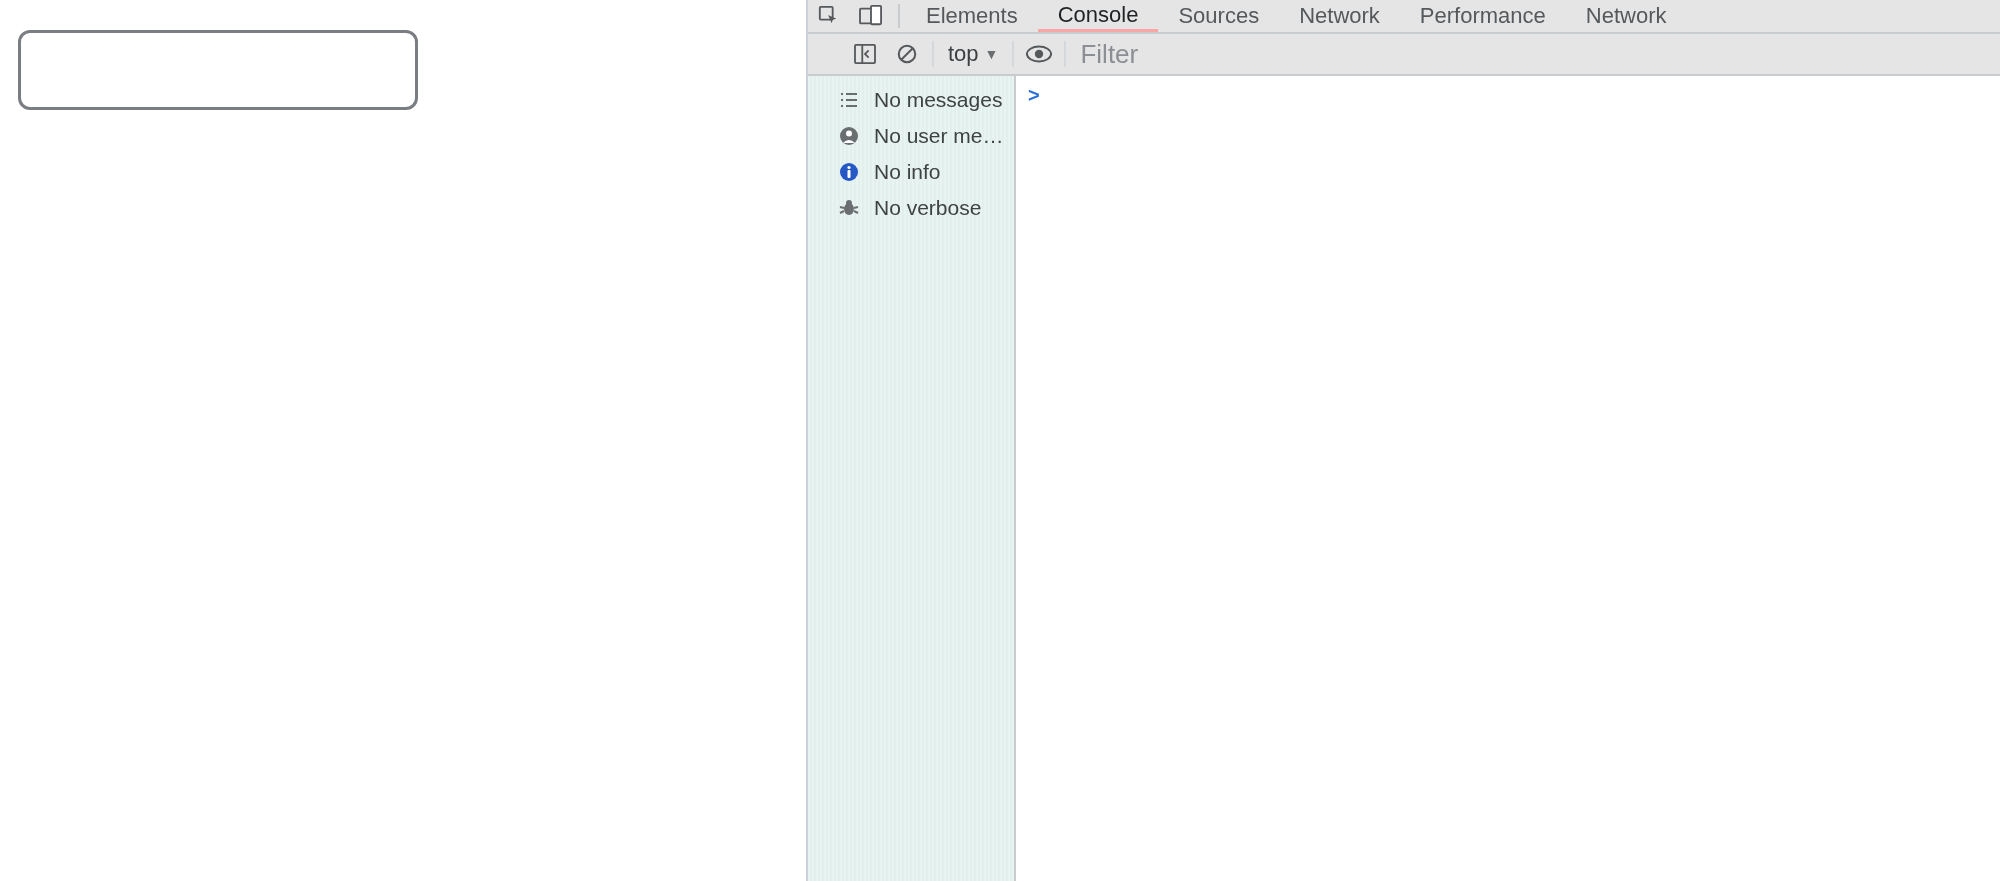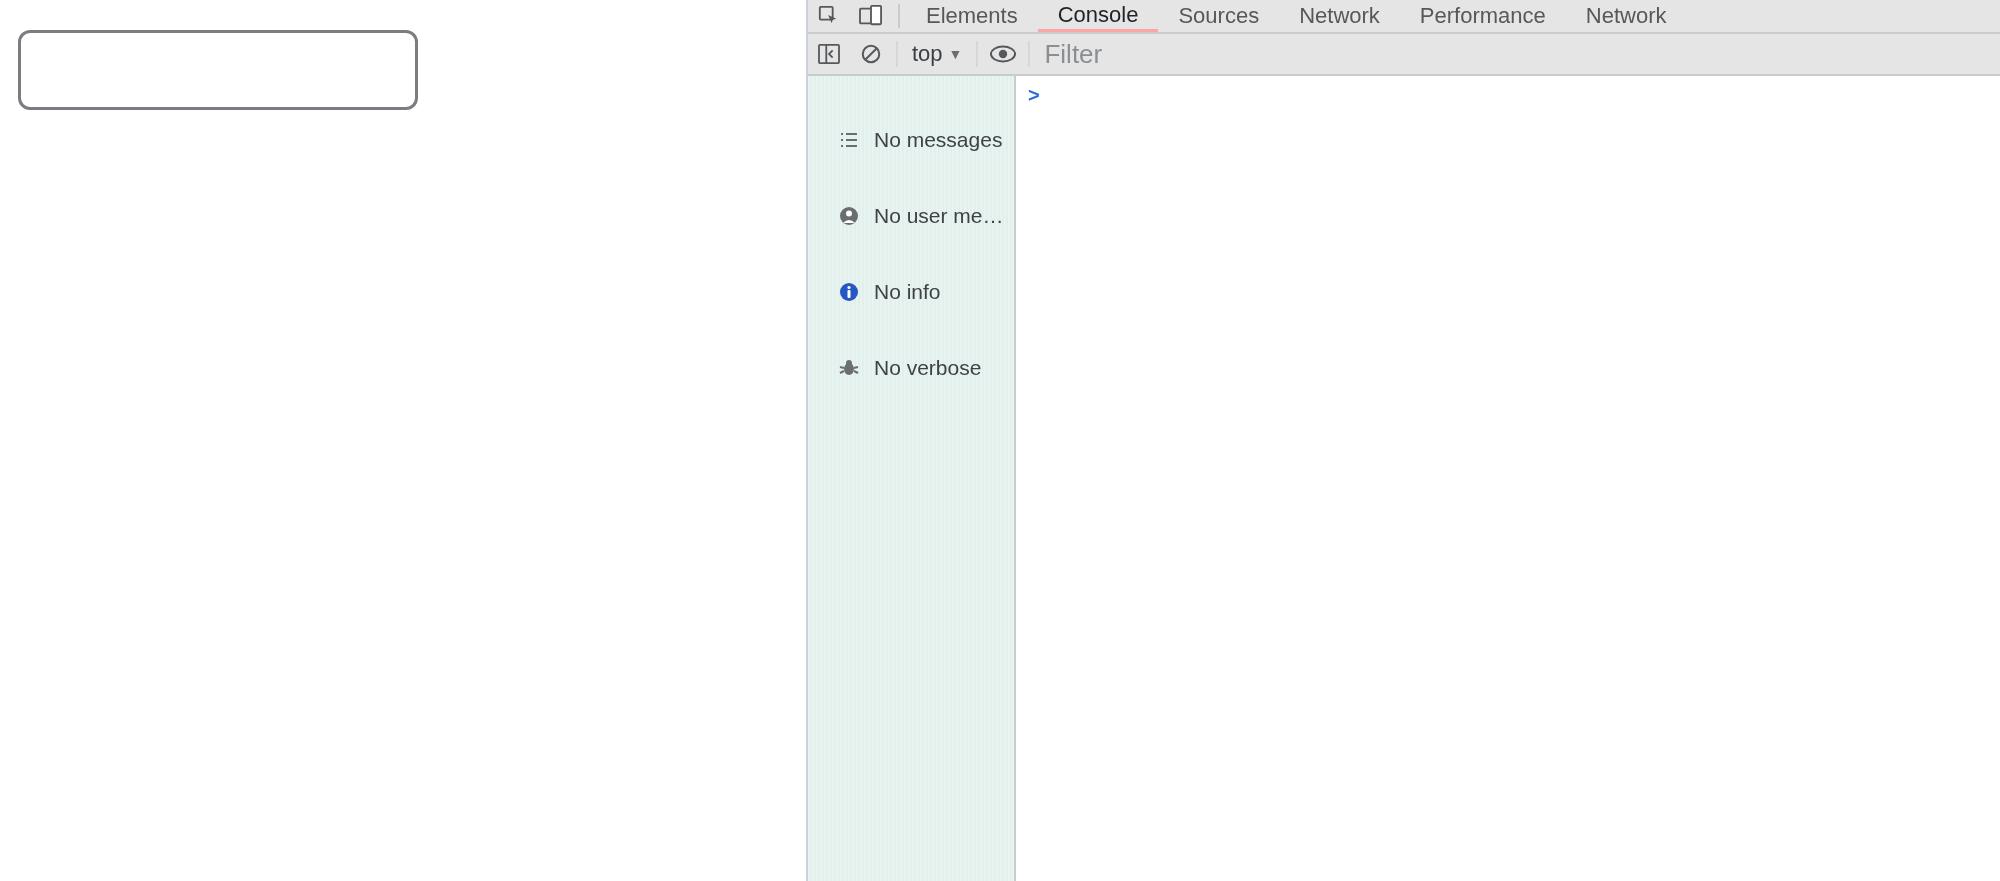--- a/index.html
+++ b/index.html
@@ -73,20 +73,21 @@
   color: #1f2326;
   border-bottom: 3px solid #fca5a5;
 }
 
 
 .devtools-toolbar {
   height: 42px;
   display: flex;
   align-items: center;
   border-bottom: 2px solid #c9cccf;
+  padding-left: 36px;
 }
 .toolbar-btn {
   width: 42px;
   height: 42px;
   display: flex;
   align-items: center;
   justify-content: center;
   cursor: pointer;
   color: #6b6e71;
 }
@@ -142,21 +143,20 @@
   align-items: center;
   height: 36px;
   padding: 0 7px 0 30px;
   gap: 14px;
   color: #3f4245;
   font-size: 21px;
   cursor: pointer;
   white-space: nowrap;
   overflow: hidden;
   text-overflow: ellipsis;
-  margin-top: 40px;
 }
 .sidebar-item.selected {
   background: #dce0e4;
 }
 .sidebar-item .label {
   overflow: hidden;
   text-overflow: ellipsis;
 }
 .sidebar-item .icon-slot {
   width: 22px;

